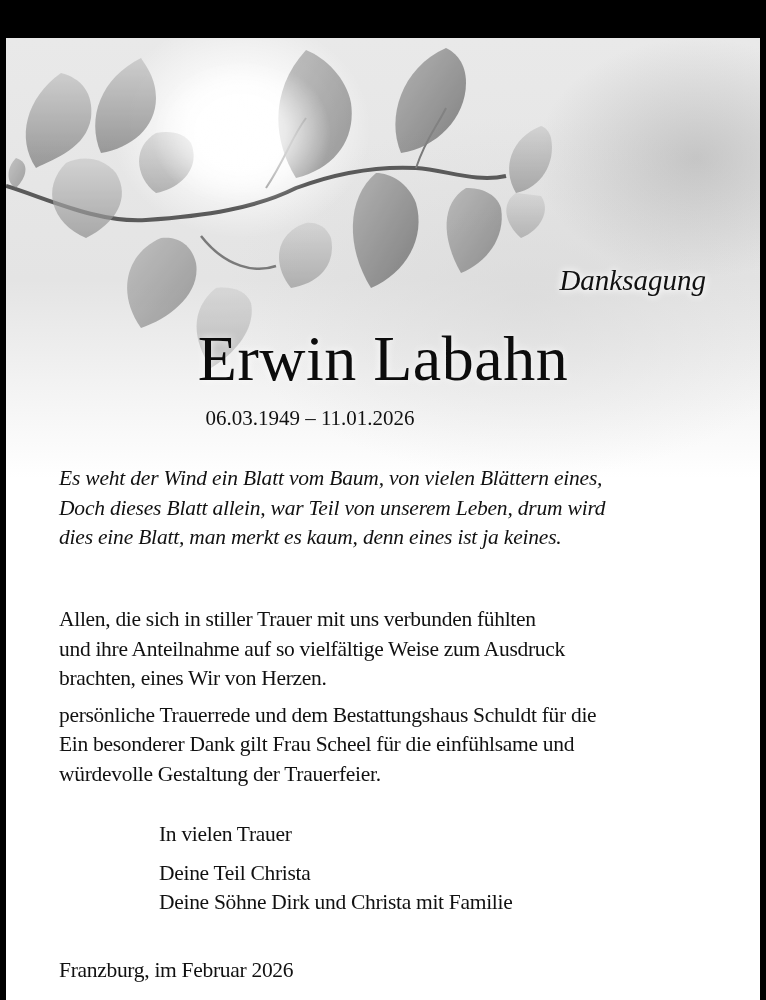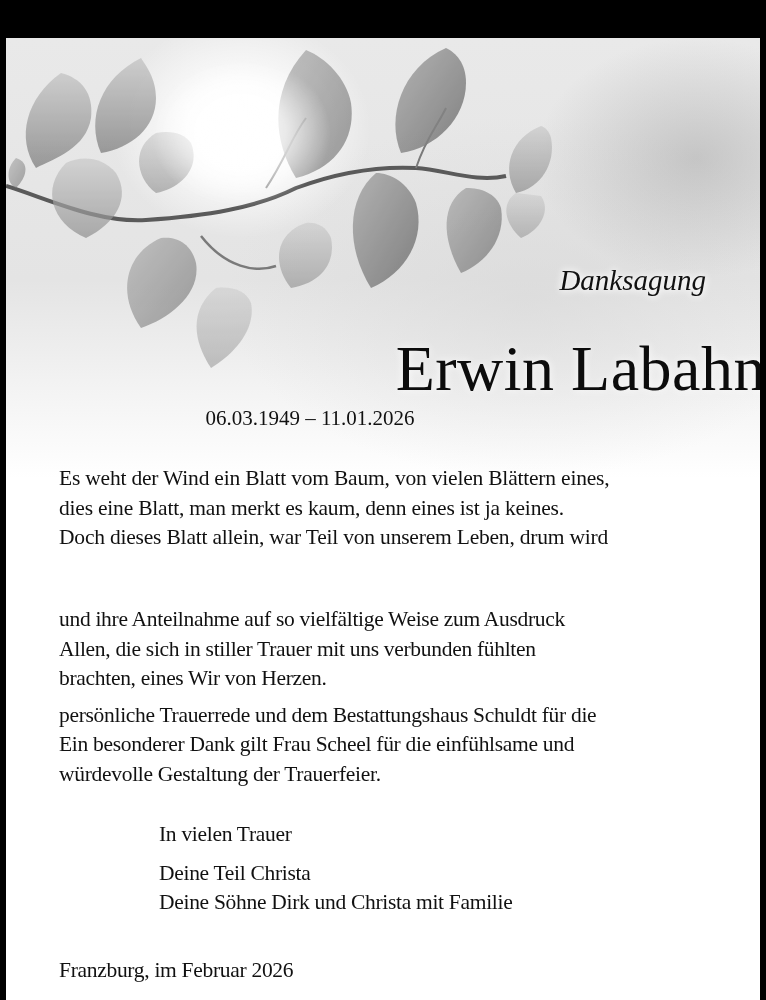--- a/index.html
+++ b/index.html
@@ -7,23 +7,23 @@
     .frame { position: absolute; left: 6px; top: 6px; width: 754px; height: 987px; background: #fff; overflow: hidden; margin-top: 32px; }
     .photo { position: absolute; left: 0; top: 0; width: 754px; height: 440px;
       background:
         radial-gradient(ellipse 130px 110px at 235px 90px, #ffffff 0%, rgba(255,255,255,0.9) 40%, rgba(255,255,255,0) 100%),
         radial-gradient(ellipse 160px 120px at 690px 120px, rgba(170,170,170,0.55) 0%, rgba(200,200,200,0) 100%),
         radial-gradient(ellipse 300px 180px at 520px 260px, rgba(215,215,215,0.6) 0%, rgba(230,230,230,0) 100%),
         linear-gradient(to bottom, #e9e9e9 0%, #e4e4e4 55%, #f2f2f2 78%, #ffffff 100%);
     }
     .photo svg { position: absolute; left: 0; top: 0; }
     .danksagung { position: absolute; right: 54px; top: 226px; font-style: italic; font-size: 29px; color: #111; text-shadow: 0 0 6px #fff, 0 0 10px #fff; }
-    .name { position: absolute; left: 0; width: 766px; top: 294px; text-align: right; font-size: 64px; color: #0c0c0c; letter-spacing: 0.5px; text-shadow: 0 0 8px rgba(255,255,255,0.9); }
+    .name { position: absolute; left: 0; width: 766px; top: 284px; text-align: center; font-size: 64px; color: #0c0c0c; letter-spacing: 0.5px; text-shadow: 0 0 8px rgba(255,255,255,0.9); }
     .dates { position: absolute; left: 0; width: 608px; top: 368px; text-align: center; font-size: 21px; }
-    .poem { position: absolute; left: 53px; top: 426px; font-size: 21.5px; line-height: 29.5px; font-stretch: condensed; letter-spacing: -0.2px; }
+    .poem { position: absolute; left: 53px; top: 426px; font-style: italic; font-size: 21.5px; line-height: 29.5px; font-stretch: condensed; letter-spacing: -0.2px; }
     .thanks { position: absolute; left: 53px; top: 567px; font-size: 21.5px; line-height: 29.5px; letter-spacing: -0.3px; }
     .thanks p { margin: 0 0 7px 0; }
     .sign { position: absolute; left: 153px; top: 782px; font-size: 21.5px; line-height: 29.5px; letter-spacing: -0.3px; }
     .sign .intro { margin-bottom: 9px; }
     .place { position: absolute; left: 53px; top: 920px; font-size: 21.5px; letter-spacing: -0.3px; }
     .line { display: block; white-space: nowrap; }
   </style>
 </head>
 <body>
 
@@ -71,28 +71,28 @@
       <ellipse cx="235" cy="95" rx="90" ry="75" fill="url(#sun)"></ellipse>
     </svg>
   </div>
 
   <div class="danksagung">Danksagung</div>
   <div class="name" style="left:-6px;">Erwin Labahn</div>
   <div class="dates">06.03.1949 – 11.01.2026</div>
 
   <div class="poem">
     <span class="line">Es weht der Wind ein Blatt vom Baum, von vielen Blättern eines,</span>
+    <span class="line">Doch dieses Blatt allein, war Teil von unserem Leben, drum wird</span>
     <span class="line">dies eine Blatt, man merkt es kaum, denn eines ist ja keines.</span>
-    <span class="line">Doch dieses Blatt allein, war Teil von unserem Leben, drum wird</span>
   </div>
 
   <div class="thanks">
     <p>
+      <span class="line">Allen, die sich in stiller Trauer mit uns verbunden fühlten</span>
       <span class="line">und ihre Anteilnahme auf so vielfältige Weise zum Ausdruck</span>
-      <span class="line">Allen, die sich in stiller Trauer mit uns verbunden fühlten</span>
       <span class="line">brachten, eines Wir von Herzen.</span>
     </p>
     <p>
       <span class="line">persönliche Trauerrede und dem Bestattungshaus Schuldt für die</span>
       <span class="line">Ein besonderer Dank gilt Frau Scheel für die einfühlsame und</span>
       <span class="line">würdevolle Gestaltung der Trauerfeier.</span>
     </p>
   </div>
 
   <div class="sign">

